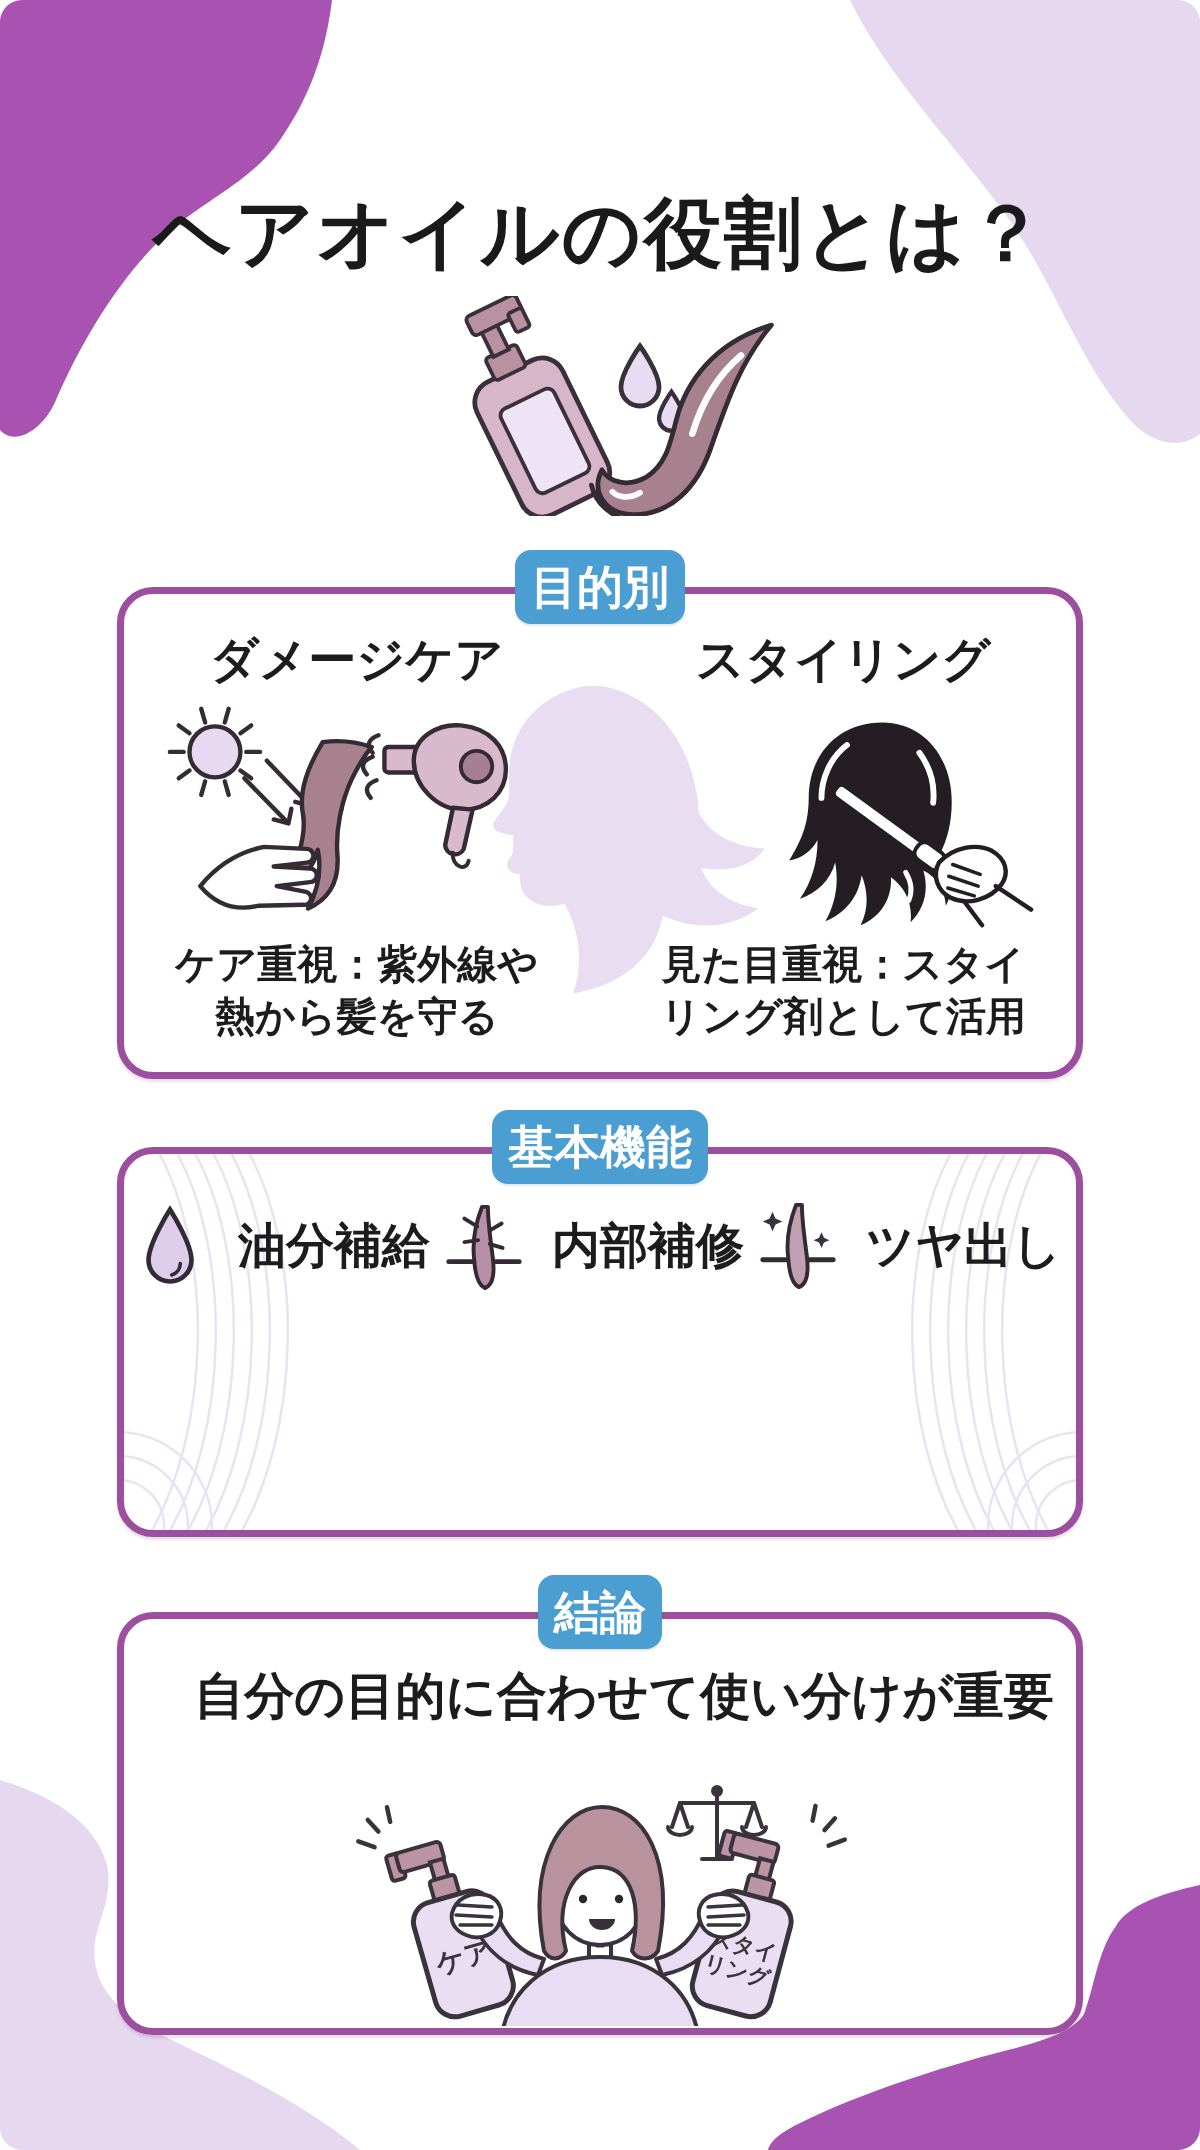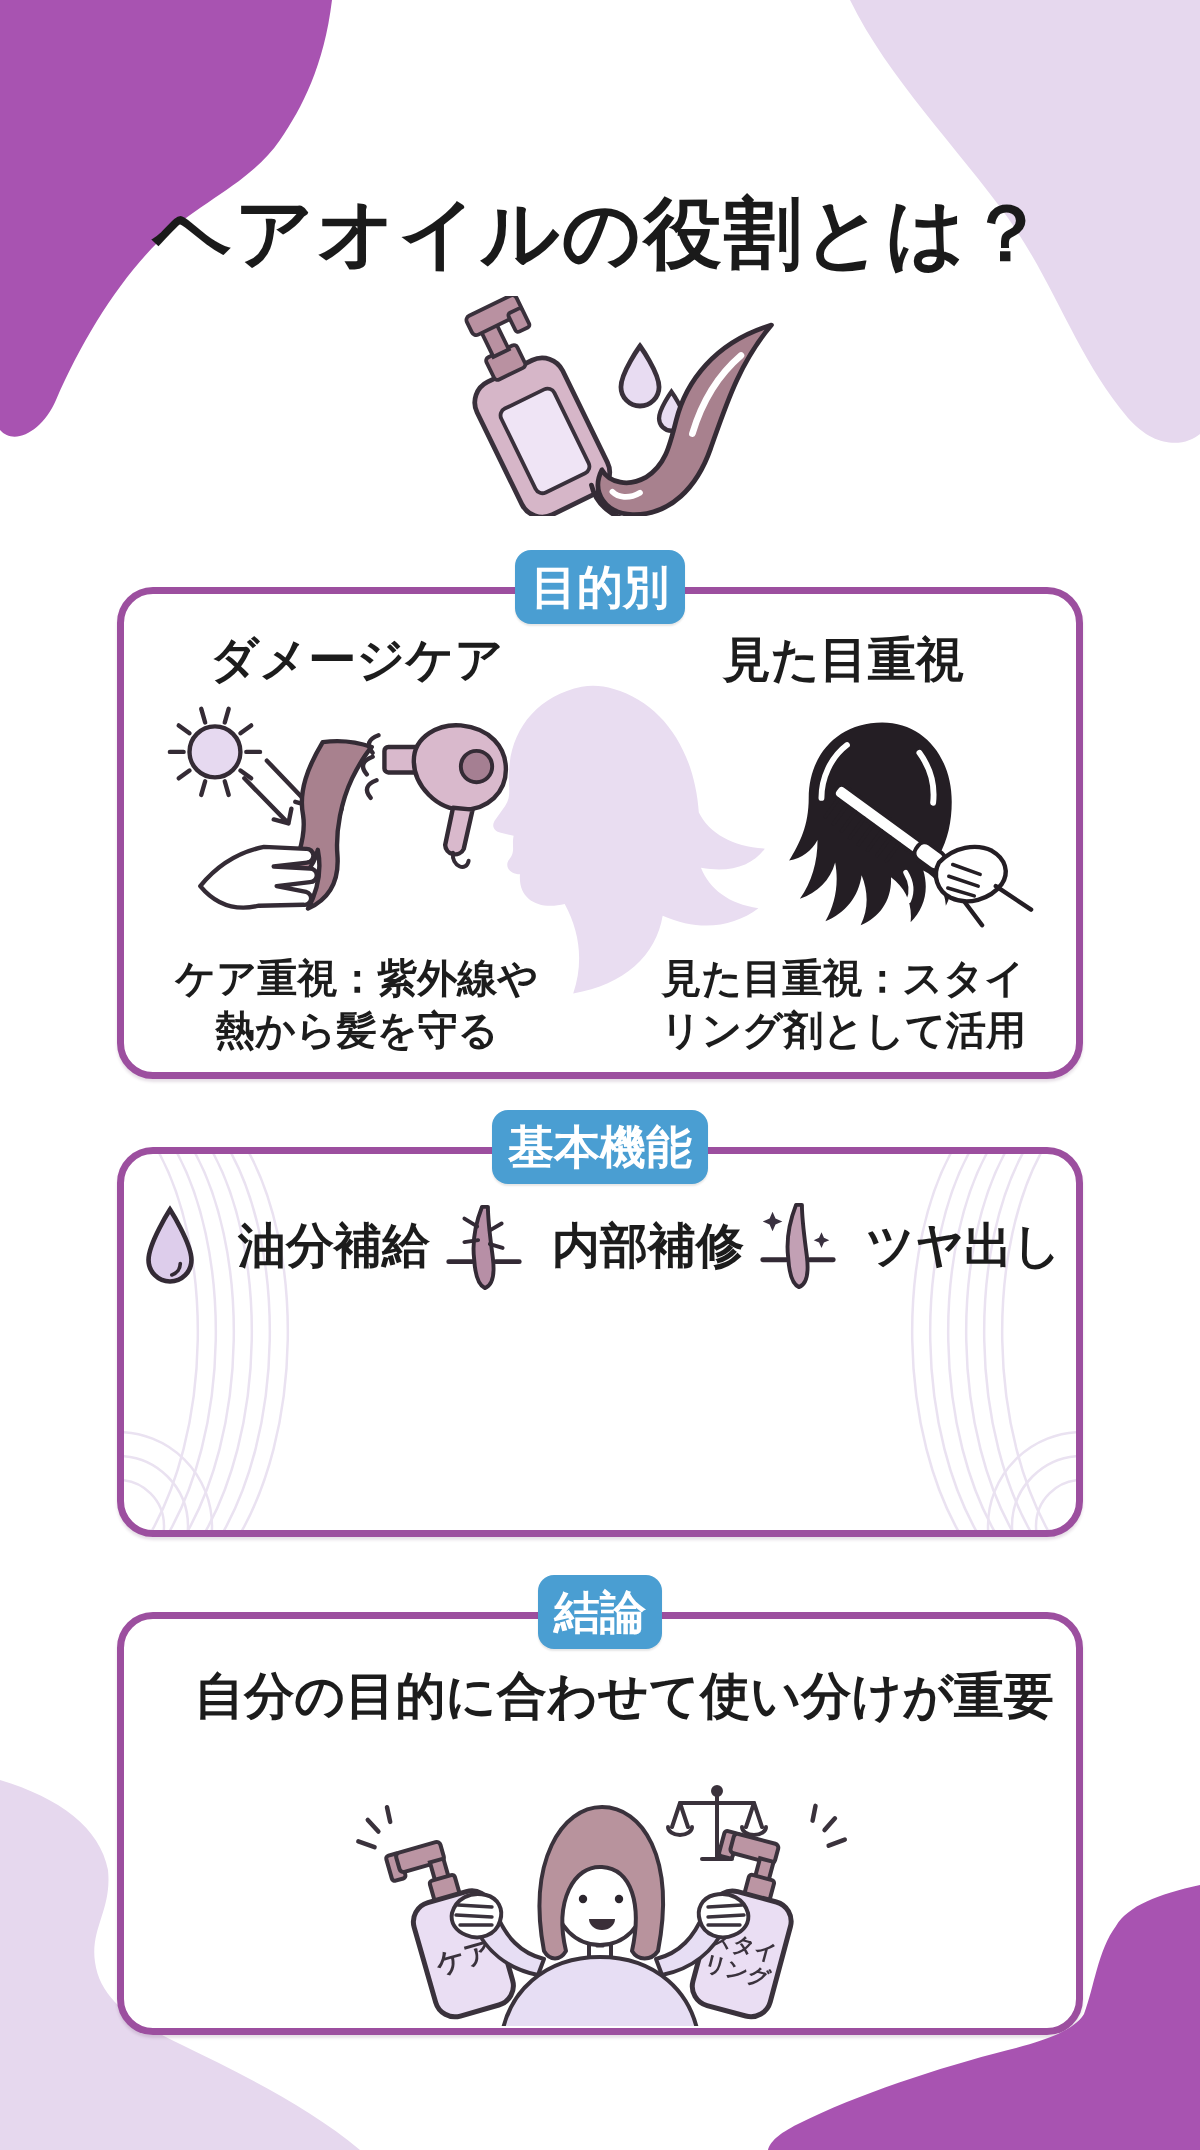--- a/index.html
+++ b/index.html
@@ -1,18 +1,18 @@
 <!DOCTYPE html>
 <html><head>
 <meta charset="utf-8">
 <style>
   html,body{margin:0;padding:0;background:#fff;}
   .canvas{
     position:relative;width:1200px;height:2150px;margin:0 auto;background:#ffffff;
-    overflow:hidden;font-family:"DejaVu Sans","Liberation Sans",sans-serif;color:#1c1c1c;
+    overflow:hidden;font-family:"DejaVu Sans","Liberation Sans",sans-serif;color:#1c1c1c;border-radius:22px;
   }
   .blob{position:absolute;pointer-events:none;}
   .z0{z-index:0}.z5{z-index:5}
   .title{
     position:absolute;top:182px;left:0;width:100%;text-align:center;z-index:2;
     font-size:78px;font-weight:900;letter-spacing:2px;color:#1a1a1a;
   }
   .hero{position:absolute;left:400px;top:296px;width:400px;height:220px;z-index:2;}
   .section{position:absolute;left:117px;width:966px;z-index:2;}
   .sec1{top:550px;} .sec2{top:1110px;} .sec3{top:1575px;}
@@ -25,21 +25,21 @@
   .card{
     position:relative;margin-top:37px;background:#ffffff;border:7px solid #9c4f9f;
     border-radius:36px;box-sizing:border-box;overflow:hidden;z-index:2;
     box-shadow:0 3px 3px rgba(90,40,90,0.15);
   }
   .card1{height:492px;} .card2{height:390px;} .card3{height:423px;}
   .cols{position:relative;display:flex;height:100%;z-index:1;gap:21px;}
   .col{width:50%;display:flex;flex-direction:column;align-items:center;}
   .col-heading{margin-top:34px;font-size:48px;font-weight:700;}
   .col-illus{margin-top:6px;}
-  .col-caption{margin-top:14px;font-size:40px;font-weight:700;text-align:center;line-height:1.3;}
+  .col-caption{margin-top:0;font-size:40px;font-weight:700;text-align:center;line-height:1.3;}
   .silhouette{position:absolute;left:330px;top:84px;z-index:0;}
   .fn-list{position:relative;z-index:1;display:flex;flex-direction:row;align-items:center;padding-top:44px;}
   .fn-row{display:flex;align-items:center;height:96px;margin-bottom:6px;}
   .fn-icon{width:92px;display:flex;justify-content:center;align-items:center;}
   .fn-label{font-size:48px;font-weight:700;margin-left:22px;min-width:200px;}
   .card2-bg{position:absolute;inset:0;z-index:0;}
   .concl-heading{position:relative;z-index:2;margin-top:44px;text-align:center;font-size:50px;font-weight:700;padding-left:48px;}
   .woman-wrap{position:absolute;left:146px;bottom:-2px;z-index:1;}
 </style>
 </head>
@@ -123,21 +123,21 @@
               <path d="M56 94 L48 132 a10 10 0 0 0 19 4 L76 96 Z" fill="#d9b9cc" stroke="#342b35" stroke-width="4.5" stroke-linejoin="round"></path>
               <path d="M56 140 C54 154 70 160 72 148" fill="none" stroke="#342b35" stroke-width="4" stroke-linecap="round"></path>
             </g>
           </svg>
           <div class="col-caption">
             <div>ケア重視：紫外線や</div>
             <div>熱から髪を守る</div>
           </div>
         </div>
         <div class="col">
-          <div class="col-heading">見た目重視</div>
+          <div class="col-heading">スタイリング</div>
           <svg class="col-illus" width="440" height="240" viewBox="0 0 440 245">
             <path d="M260 25 C215 25 185 58 185 102 C185 130 176 148 165 166 C178 164 188 156 194 145 C194 168 188 188 176 205 C194 199 207 186 212 168 C216 190 212 210 202 228 C222 220 236 203 239 181 C246 198 246 216 238 232 C258 224 270 206 269 183 C284 194 291 210 289 229 C303 215 308 196 302 176 C316 183 324 196 325 212 C334 196 331 176 318 161 C327 145 331 126 331 106 C331 60 302 25 260 25 Z" fill="#241e24"></path>
             <path d="M224 48 C207 61 198 82 198 102" fill="none" stroke="#ffffff" stroke-width="6" stroke-linecap="round"></path>
             <path d="M298 56 C309 71 314 89 312 107" fill="none" stroke="#ffffff" stroke-width="6" stroke-linecap="round"></path>
             <path d="M284 178 C290 188 291 198 287 207" fill="none" stroke="#ffffff" stroke-width="5" stroke-linecap="round"></path>
             <g transform="rotate(36 255 135)">
               <rect x="196" y="118" width="106" height="15" rx="6" fill="#ffffff" stroke="#241e24" stroke-width="4"></rect>
               <g stroke="#241e24" stroke-width="3.6" stroke-linecap="round">
                 <line x1="204" y1="133" x2="204" y2="155"></line>
                   <line x1="215" y1="133" x2="215" y2="156"></line>

